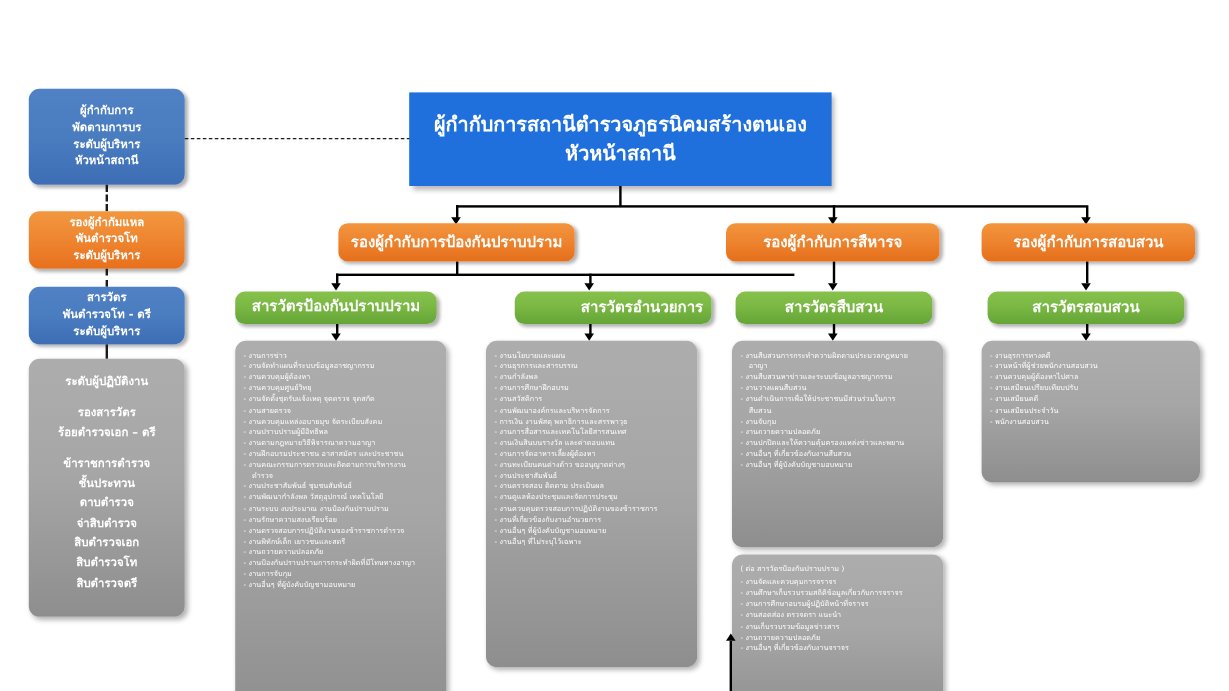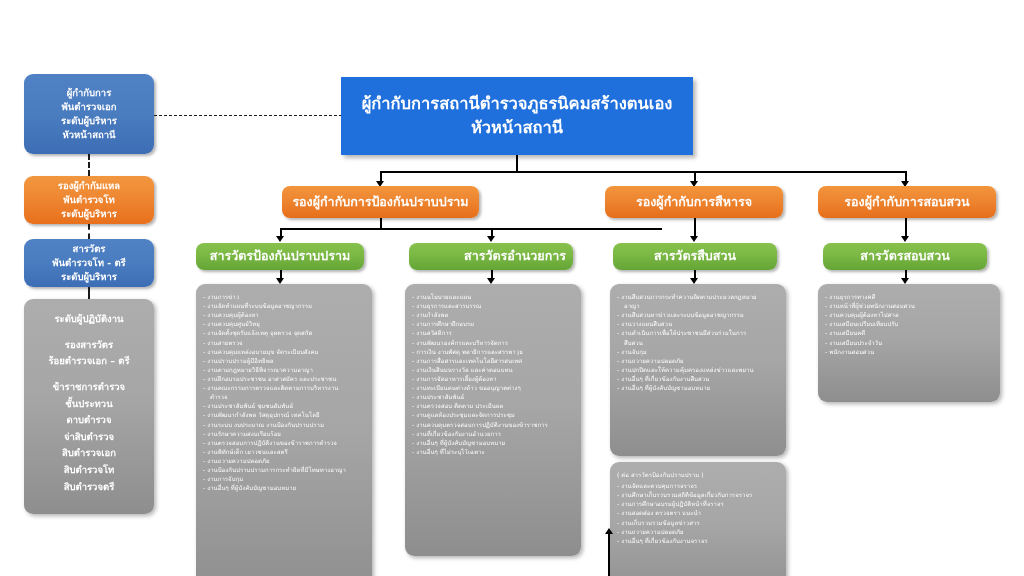--- a/index.html
+++ b/index.html
@@ -107,21 +107,21 @@
     border-top: 6px solid #000;
   }
 </style>
 </head>
 <body>
 
 <div id="canvas">
 
   <div class="node blue-round" style="left:24px; top:30px; width:130px; height:80px;">
     <span class="ln">ผู้กำกับการ</span>
-    <span class="ln">พันตำรวจเอก</span>
+    <span class="ln">พัดตามการบร</span>
     <span class="ln">ระดับผู้บริหาร</span>
     <span class="ln">หัวหน้าสถานี</span>
   </div>
 
   <div class="ln-dash-v" style="left:88px; top:110px; height:22px;"></div>
 
   <div class="node orange-round" style="left:24px; top:132px; width:130px; height:48px;">
     <span class="ln">รองผู้กำกัมแหล</span>
     <span class="ln">พันตำรวจโท</span>
     <span class="ln">ระดับผู้บริหาร</span>
@@ -190,25 +190,25 @@
   <div class="arrow-dn" style="left:276.2px; top:192px;"></div>
   <div class="ln-v" style="left:491px; top:184px; height:9px;"></div>
   <div class="arrow-dn" style="left:487.2px; top:192px;"></div>
 
   <div class="ln-v" style="left:694px; top:174px; height:18px;"></div>
   <div class="arrow-dn" style="left:690.2px; top:192px;"></div>
 
   <div class="ln-v" style="left:905px; top:174px; height:18px;"></div>
   <div class="arrow-dn" style="left:901.2px; top:192px;"></div>
 
-  <div class="node green-bar" style="left:196px; top:199px; width:168px; height:27px;">
+  <div class="node green-bar" style="left:196px; top:199px; width:168px; height:27px;font-family:Liberation Mono, monospace;">
     <span class="ln">สารวัตรป้องกันปราบปราม</span>
   </div>
 
-  <div class="node green-bar" style="left:409px; top:199px; width:164px; height:27px;padding-left:48px;">
+  <div class="node green-bar" style="left:429px; top:199px; width:164px; height:27px;padding-left:48px;">
     <span class="ln">สารวัตรอำนวยการ</span>
   </div>
 
   <div class="node green-bar" style="left:613px; top:199px; width:164px; height:27px;">
     <span class="ln">สารวัตรสืบสวน</span>
   </div>
 
   <div class="node green-bar" style="left:823px; top:199px; width:164px; height:27px;">
     <span class="ln">สารวัตรสอบสวน</span>
   </div>

